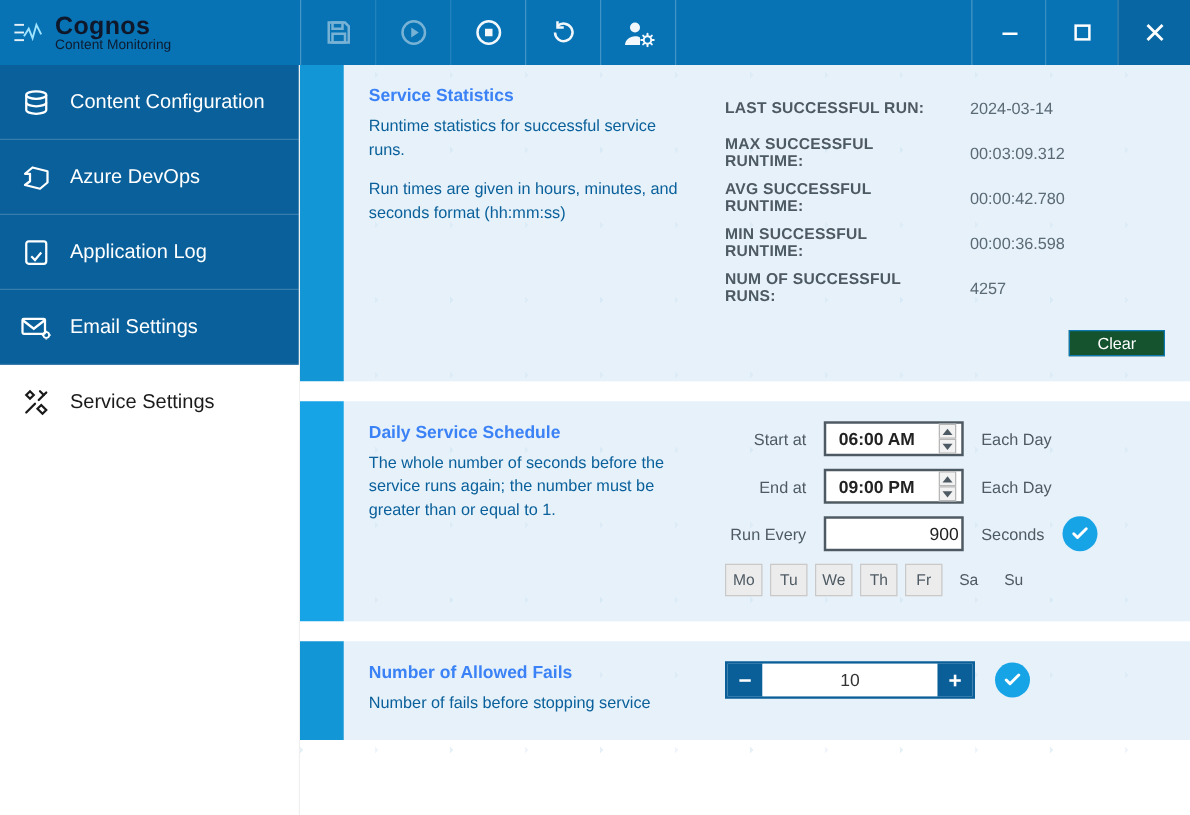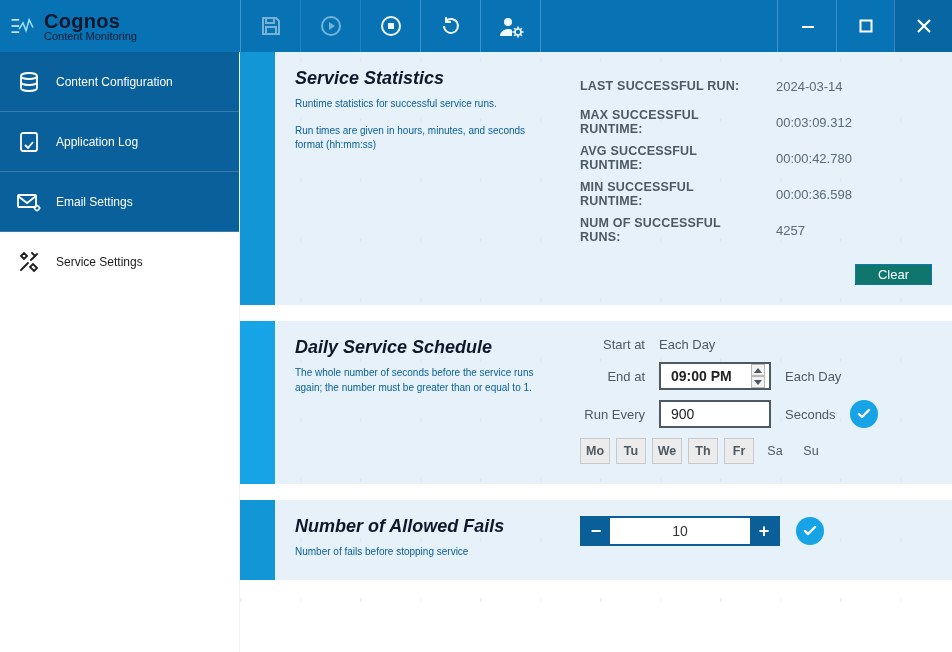--- a/index.html
+++ b/index.html
@@ -75,21 +75,21 @@
   }
   .nav-item {
     display: flex;
     align-items: center;
     gap: 14px;
     padding: 0 16px;
     height: 60px;
     color: #fff;
     background: #0a609a;
     border-bottom: 1px solid rgba(255,255,255,.18);
-    font-size: 12px;
+    font-size: 16px;
   }
   .nav-item.active {
     background: #fff;
     color: #1b1b1b;
   }
   .nav-icon { width: 26px; display:flex; justify-content:center; }
   
   .main {
     flex: 1;
     position: relative;
@@ -107,45 +107,44 @@
   .panel::before{
     content:"";
     position:absolute;
     left:-35px; top:0; bottom:0;
     width:35px;
     background:#1296d6;
   }
   .panel.sel::before{ background:#17a4e6; }
   .panel.compact{ margin-top: 12px; }
   .panel h2 {
-    color: #0f172a;
-    font-size: 18px;
+    color: #3b82f6;
+    font-size: 14px;
     font-weight: 600;
     margin-bottom: 8px;
-    font-style: italic;
   }
   .panel .desc {
     color: #0a609a;
-    font-size: 10px;
+    font-size: 13px;
     max-width: 260px;
     line-height: 1.45;
   }
   .panel .desc + .desc { margin-top: 12px; }
   .panel-grid { display:flex; gap:30px; }
   .left-col{ width: 255px; }
   .right-col{ flex:1; }
 
   
   .stat-row { display:flex; align-items:center; gap:12px; height:36px; }
   .stat-label { width: 180px; color:#4e5a63; font-weight:700; font-size:12.5px; letter-spacing:.2px; }
   .stat-val { color:#5b6a75; font-size:13px; background: rgba(255,255,255,.0); padding:2px 4px;}
   .btn-clear {
     margin-top: 16px;
     float: right;
-    background:#0f766e;
+    background:#14532d;
     color:#fff;
     border:1px solid #0d78b0;
     padding: 2px 22px;
     font-size:13px;
     border-radius:0;
   }
 
   
   .sched-row{ display:flex; align-items:center; gap:14px; margin-bottom:10px; font-size:13px; color:#4e5a63; }
   .sched-row label{ width:65px; text-align:right; }
@@ -158,29 +157,29 @@
     padding:0 2px 0 10px;
     font-size:14px; font-weight:600; color:#222;
   }
   .time-input .spin{
     width:16px; display:flex; flex-direction:column; gap:0;
   }
   .spin .tri{ width:0;height:0;border-left:4px solid transparent;border-right:4px solid transparent; margin:1px auto;}
   .spin .up{ border-bottom:5px solid #4e5a63;}
   .spin .dn{ border-top:5px solid #4e5a63;}
   .spin-box{ border:1px solid #b7b7b7; background:#f2f2f2; width:14px; height:12px; display:flex; align-items:center; justify-content:center;}
-  .num-input{ text-align:center; justify-content:flex-start; font-weight:400;}
+  .num-input{ text-align:center; justify-content:flex-end; font-weight:400;}
   .ok-circle{
     width:28px;height:28px;border-radius:50%;
     background:#17a4e6; display:flex;align-items:center;justify-content:center;
   }
   .days{ display:flex; gap:6px; margin-top:6px; }
   .day{
     width:30px;height:26px;border:1px solid #c9c9c9;background:#ececec;
-    color:#4e5a63;font-size:12.5px;font-weight:700;
+    color:#4e5a63;font-size:12.5px;font-weight:400;
     display:flex;align-items:center;justify-content:center;
   }
   .day.off{ background:transparent; border-color:transparent; color:#4e5a63; font-weight:400;}
   .hint-link{ color:#1078c4; font-size:12.5px; margin-top:8px; text-align:center; }
 
   
   .step-wrap{ display:flex; align-items:center; gap:16px; }
   .step{
     display:flex; align-items:stretch; height:30px; border:2px solid #0b5f98;
   }
@@ -295,20 +294,28 @@
               <path d="M4 6v6c0 1.7 3.6 3 8 3s8-1.3 8-3V6"></path>
               <path d="M4 12v6c0 1.7 3.6 3 8 3s8-1.3 8-3v-6"></path>
             </g>
           </svg>
       </span>
       <span>Content Configuration</span>
     </div>
     <div class="nav-item">
       <span class="nav-icon">
         <svg width="24" height="24" viewBox="0 0 24 24">
+            <path d="M3 9l6-5 12 3v9l-6 5-12-3 4-3V9l-4 0z" fill="none" stroke="#fff" stroke-width="1.8" stroke-linejoin="round"></path>
+          </svg>
+      </span>
+      <span>Azure DevOps</span>
+    </div>
+    <div class="nav-item">
+      <span class="nav-icon">
+        <svg width="24" height="24" viewBox="0 0 24 24">
             <g fill="none" stroke="#fff" stroke-width="1.8">
               <rect x="4" y="3" width="16" height="18" rx="2"></rect>
               <path d="M8 15l3 3 5-6"></path>
             </g>
           </svg>
       </span>
       <span>Application Log</span>
     </div>
     <div class="nav-item">
       <span class="nav-icon">
@@ -383,20 +390,31 @@
 
       <div class="panel sel">
         <div class="panel-grid">
           <div class="left-col">
             <h2>Daily Service Schedule</h2>
             <p class="desc">The whole number of seconds before the service runs again; the number must be greater than or equal to 1.</p>
           </div>
           <div class="right-col">
             <div class="sched-row">
               <label>Start at</label>
+              <div class="time-input">
+                <span>06:00 AM</span>
+                <span class="spin">
+                  <span class="spin-box">
+                      <span class="tri up"></span>
+                    </span>
+                  <span class="spin-box">
+                      <span class="tri dn"></span>
+                    </span>
+                </span>
+              </div>
               <span class="suffix">Each Day</span>
             </div>
             <div class="sched-row">
               <label>End at</label>
               <div class="time-input">
                 <span>09:00 PM</span>
                 <span class="spin">
                   <span class="spin-box">
                       <span class="tri up"></span>
                     </span>

